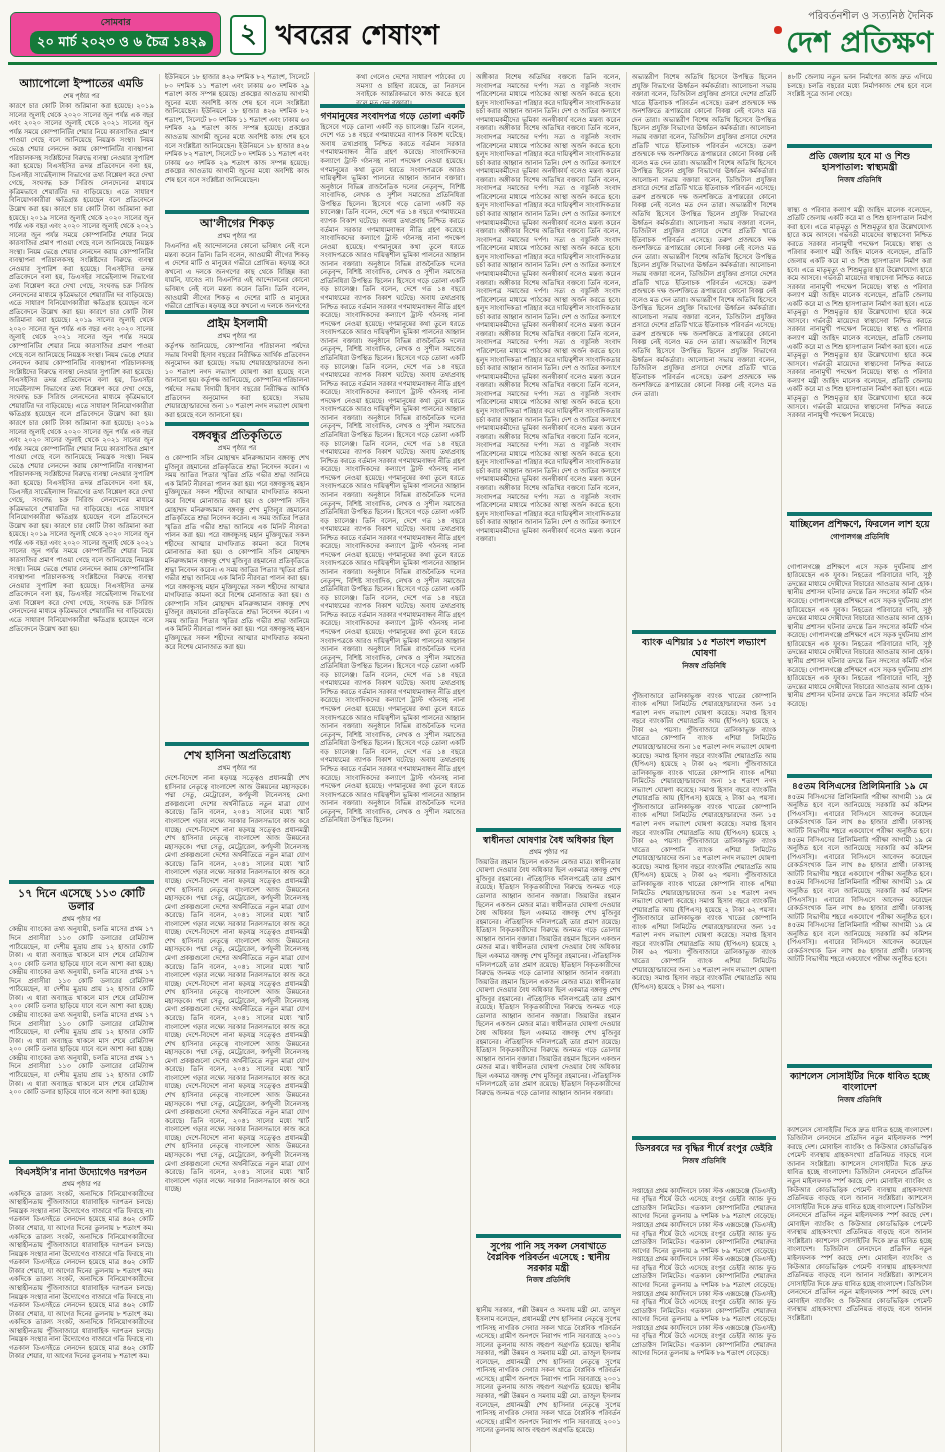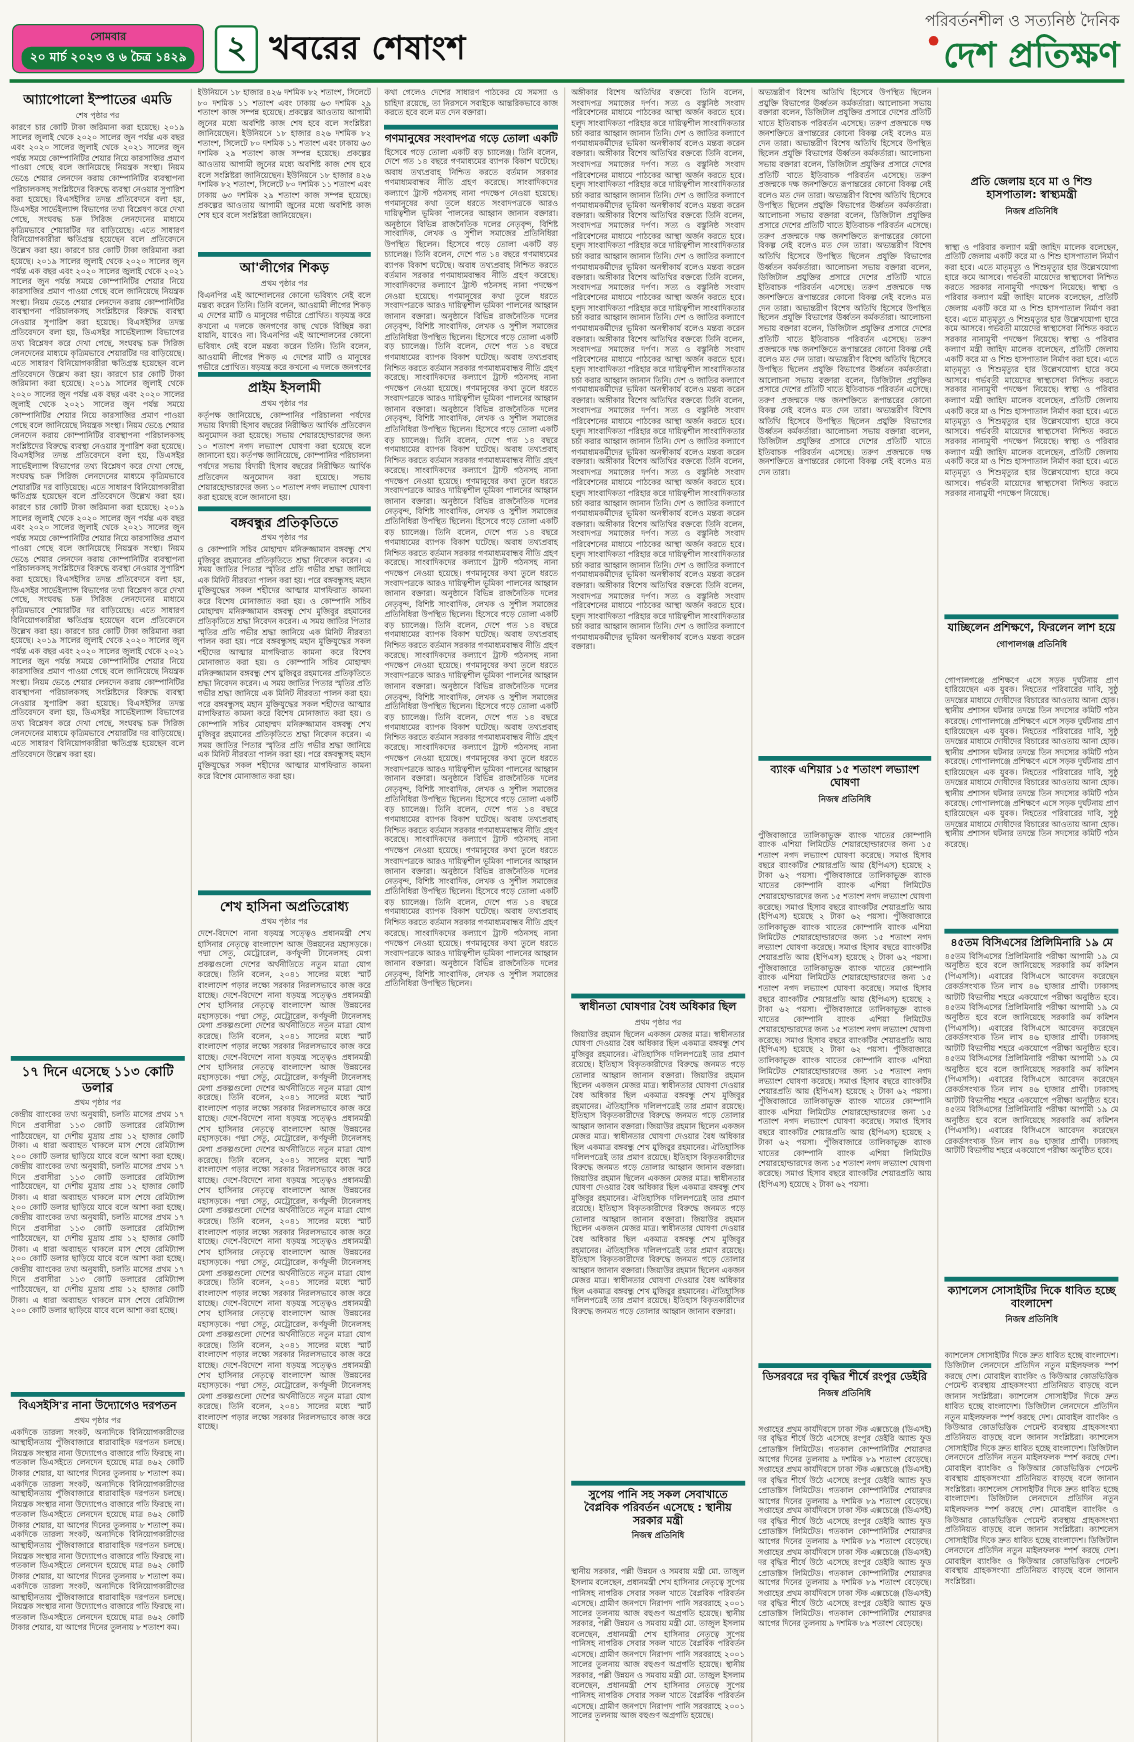--- a/index.html
+++ b/index.html
@@ -7,27 +7,27 @@
   html,body{width:945px;height:1452px;overflow:hidden;}
   body{background:#f8f7f2;font-family:"DejaVu Sans",sans-serif;color:#1d1d1d;}
   .page{width:945px;height:1452px;padding:6px 8px 0 8px;display:flex;flex-direction:column;}
 
   
   header{display:flex;justify-content:space-between;align-items:flex-end;
          padding:2px 2px 5px 2px;border-bottom:3px solid var(--accent);}
   .h-left{display:flex;align-items:center;gap:9px;}
   .date-box{border:1px solid var(--accent);border-radius:6px;padding:2px 7px;text-align:center;background:#ec4899;}
   .day{font-size:9px;font-weight:700;color:#123d22;}
-  .date-pill{margin-top:1px;font-size:10px;font-weight:700;color:#fff;background:var(--accent);
-             border-radius:8px;padding:1px 7px;white-space:nowrap;}
+  .date-pill{margin-top:1px;font-size:13px;font-weight:700;color:#fff;background:var(--accent);
+             border-radius:8px;padding:1px 7px;white-space:nowrap;margin-left:12px;}
   .page-num{width:36px;height:40px;border:2px solid var(--accent);border-radius:5px;background:#fff;
             display:flex;align-items:center;justify-content:center;font-size:26px;font-weight:700;color:#0d4a24;}
   .section-title{font-size:27px;font-weight:700;color:#101010;letter-spacing:.5px;line-height:1;}
   .h-right{text-align:right;padding-right:2px;}
-  .tagline{font-size:13px;color:#3c3c3c;margin-bottom:1px;}
+  .tagline{font-size:10px;color:#3c3c3c;margin-bottom:1px;}
   .masthead{font-size:29px;font-weight:700;color:var(--accent);line-height:1;white-space:nowrap;}
   .masthead .flag{display:inline-block;width:8px;height:8px;background:#d42b1e;border-radius:50%;
                   margin-right:4px;vertical-align:18px;}
 
   
   .columns{flex:1;display:flex;margin-top:4px;overflow:hidden;align-items:flex-end;}
   .col{flex:1 1 0;padding:0 5px;border-right:1px solid #cfc9bb;overflow:hidden;}
   .col:last-child{border-right:none;}
   .col:first-child{padding-left:1px;}
 
@@ -97,21 +97,21 @@
           <div class="kicker">প্রথম পৃষ্ঠার পর</div>
           <div class="body">ও কোম্পানি সচিব মোহাম্মদ মনিরুজ্জামান বঙ্গবন্ধু শেখ মুজিবুর রহমানের প্রতিকৃতিতে শ্রদ্ধা নিবেদন করেন। এ সময় জাতির পিতার স্মৃতির প্রতি গভীর শ্রদ্ধা জানিয়ে এক মিনিট নীরবতা পালন করা হয়। পরে বঙ্গবন্ধুসহ মহান মুক্তিযুদ্ধের সকল শহীদের আত্মার মাগফিরাত কামনা করে বিশেষ মোনাজাত করা হয়। ও কোম্পানি সচিব মোহাম্মদ মনিরুজ্জামান বঙ্গবন্ধু শেখ মুজিবুর রহমানের প্রতিকৃতিতে শ্রদ্ধা নিবেদন করেন। এ সময় জাতির পিতার স্মৃতির প্রতি গভীর শ্রদ্ধা জানিয়ে এক মিনিট নীরবতা পালন করা হয়। পরে বঙ্গবন্ধুসহ মহান মুক্তিযুদ্ধের সকল শহীদের আত্মার মাগফিরাত কামনা করে বিশেষ মোনাজাত করা হয়। ও কোম্পানি সচিব মোহাম্মদ মনিরুজ্জামান বঙ্গবন্ধু শেখ মুজিবুর রহমানের প্রতিকৃতিতে শ্রদ্ধা নিবেদন করেন। এ সময় জাতির পিতার স্মৃতির প্রতি গভীর শ্রদ্ধা জানিয়ে এক মিনিট নীরবতা পালন করা হয়। পরে বঙ্গবন্ধুসহ মহান মুক্তিযুদ্ধের সকল শহীদের আত্মার মাগফিরাত কামনা করে বিশেষ মোনাজাত করা হয়। ও কোম্পানি সচিব মোহাম্মদ মনিরুজ্জামান বঙ্গবন্ধু শেখ মুজিবুর রহমানের প্রতিকৃতিতে শ্রদ্ধা নিবেদন করেন। এ সময় জাতির পিতার স্মৃতির প্রতি গভীর শ্রদ্ধা জানিয়ে এক মিনিট নীরবতা পালন করা হয়। পরে বঙ্গবন্ধুসহ মহান মুক্তিযুদ্ধের সকল শহীদের আত্মার মাগফিরাত কামনা করে বিশেষ মোনাজাত করা হয়।</div>
         </article>
         <article class="article titled" style="height: 710px;">
           <div class="headline">শেখ হাসিনা অপ্রতিরোধ্য</div>
           <div class="kicker">প্রথম পৃষ্ঠার পর</div>
           <div class="body">দেশে-বিদেশে নানা ষড়যন্ত্র সত্ত্বেও প্রধানমন্ত্রী শেখ হাসিনার নেতৃত্বে বাংলাদেশ আজ উন্নয়নের মহাসড়কে। পদ্মা সেতু, মেট্রোরেল, কর্ণফুলী টানেলসহ মেগা প্রকল্পগুলো দেশের অর্থনীতিতে নতুন মাত্রা যোগ করেছে। তিনি বলেন, ২০৪১ সালের মধ্যে স্মার্ট বাংলাদেশ গড়ার লক্ষ্যে সরকার নিরলসভাবে কাজ করে যাচ্ছে। দেশে-বিদেশে নানা ষড়যন্ত্র সত্ত্বেও প্রধানমন্ত্রী শেখ হাসিনার নেতৃত্বে বাংলাদেশ আজ উন্নয়নের মহাসড়কে। পদ্মা সেতু, মেট্রোরেল, কর্ণফুলী টানেলসহ মেগা প্রকল্পগুলো দেশের অর্থনীতিতে নতুন মাত্রা যোগ করেছে। তিনি বলেন, ২০৪১ সালের মধ্যে স্মার্ট বাংলাদেশ গড়ার লক্ষ্যে সরকার নিরলসভাবে কাজ করে যাচ্ছে। দেশে-বিদেশে নানা ষড়যন্ত্র সত্ত্বেও প্রধানমন্ত্রী শেখ হাসিনার নেতৃত্বে বাংলাদেশ আজ উন্নয়নের মহাসড়কে। পদ্মা সেতু, মেট্রোরেল, কর্ণফুলী টানেলসহ মেগা প্রকল্পগুলো দেশের অর্থনীতিতে নতুন মাত্রা যোগ করেছে। তিনি বলেন, ২০৪১ সালের মধ্যে স্মার্ট বাংলাদেশ গড়ার লক্ষ্যে সরকার নিরলসভাবে কাজ করে যাচ্ছে। দেশে-বিদেশে নানা ষড়যন্ত্র সত্ত্বেও প্রধানমন্ত্রী শেখ হাসিনার নেতৃত্বে বাংলাদেশ আজ উন্নয়নের মহাসড়কে। পদ্মা সেতু, মেট্রোরেল, কর্ণফুলী টানেলসহ মেগা প্রকল্পগুলো দেশের অর্থনীতিতে নতুন মাত্রা যোগ করেছে। তিনি বলেন, ২০৪১ সালের মধ্যে স্মার্ট বাংলাদেশ গড়ার লক্ষ্যে সরকার নিরলসভাবে কাজ করে যাচ্ছে। দেশে-বিদেশে নানা ষড়যন্ত্র সত্ত্বেও প্রধানমন্ত্রী শেখ হাসিনার নেতৃত্বে বাংলাদেশ আজ উন্নয়নের মহাসড়কে। পদ্মা সেতু, মেট্রোরেল, কর্ণফুলী টানেলসহ মেগা প্রকল্পগুলো দেশের অর্থনীতিতে নতুন মাত্রা যোগ করেছে। তিনি বলেন, ২০৪১ সালের মধ্যে স্মার্ট বাংলাদেশ গড়ার লক্ষ্যে সরকার নিরলসভাবে কাজ করে যাচ্ছে। দেশে-বিদেশে নানা ষড়যন্ত্র সত্ত্বেও প্রধানমন্ত্রী শেখ হাসিনার নেতৃত্বে বাংলাদেশ আজ উন্নয়নের মহাসড়কে। পদ্মা সেতু, মেট্রোরেল, কর্ণফুলী টানেলসহ মেগা প্রকল্পগুলো দেশের অর্থনীতিতে নতুন মাত্রা যোগ করেছে। তিনি বলেন, ২০৪১ সালের মধ্যে স্মার্ট বাংলাদেশ গড়ার লক্ষ্যে সরকার নিরলসভাবে কাজ করে যাচ্ছে। দেশে-বিদেশে নানা ষড়যন্ত্র সত্ত্বেও প্রধানমন্ত্রী শেখ হাসিনার নেতৃত্বে বাংলাদেশ আজ উন্নয়নের মহাসড়কে। পদ্মা সেতু, মেট্রোরেল, কর্ণফুলী টানেলসহ মেগা প্রকল্পগুলো দেশের অর্থনীতিতে নতুন মাত্রা যোগ করেছে। তিনি বলেন, ২০৪১ সালের মধ্যে স্মার্ট বাংলাদেশ গড়ার লক্ষ্যে সরকার নিরলসভাবে কাজ করে যাচ্ছে। দেশে-বিদেশে নানা ষড়যন্ত্র সত্ত্বেও প্রধানমন্ত্রী শেখ হাসিনার নেতৃত্বে বাংলাদেশ আজ উন্নয়নের মহাসড়কে। পদ্মা সেতু, মেট্রোরেল, কর্ণফুলী টানেলসহ মেগা প্রকল্পগুলো দেশের অর্থনীতিতে নতুন মাত্রা যোগ করেছে। তিনি বলেন, ২০৪১ সালের মধ্যে স্মার্ট বাংলাদেশ গড়ার লক্ষ্যে সরকার নিরলসভাবে কাজ করে যাচ্ছে।</div>
         </article>
       </div>
       <div class="col">
-        <article class="article" style="height: 32px;">
+        <article class="article" style="height: 32px; margin-left: 36px;">
           <div class="body">কথা গেলেও দেশের সাধারণ পাঠকের যে সমস্যা ও চাহিদা রয়েছে, তা নিরসনে সবাইকে আন্তরিকভাবে কাজ করতে হবে বলে মত দেন বক্তারা।</div>
         </article>
         <article class="article titled" style="height: 1348px;">
           <div class="headline sm">গণমানুষের সংবাদপত্র গড়ে তোলা একটি</div>
           <div class="body">হিসেবে গড়ে তোলা একটি বড় চ্যালেঞ্জ। তিনি বলেন, দেশে গত ১৪ বছরে গণমাধ্যমের ব্যাপক বিকাশ ঘটেছে। অবাধ তথ্যপ্রবাহ নিশ্চিত করতে বর্তমান সরকার গণমাধ্যমবান্ধব নীতি গ্রহণ করেছে। সাংবাদিকদের কল্যাণে ট্রাস্ট গঠনসহ নানা পদক্ষেপ নেওয়া হয়েছে। গণমানুষের কথা তুলে ধরতে সংবাদপত্রকে আরও দায়িত্বশীল ভূমিকা পালনের আহ্বান জানান বক্তারা। অনুষ্ঠানে বিভিন্ন রাজনৈতিক দলের নেতৃবৃন্দ, বিশিষ্ট সাংবাদিক, লেখক ও সুশীল সমাজের প্রতিনিধিরা উপস্থিত ছিলেন। হিসেবে গড়ে তোলা একটি বড় চ্যালেঞ্জ। তিনি বলেন, দেশে গত ১৪ বছরে গণমাধ্যমের ব্যাপক বিকাশ ঘটেছে। অবাধ তথ্যপ্রবাহ নিশ্চিত করতে বর্তমান সরকার গণমাধ্যমবান্ধব নীতি গ্রহণ করেছে। সাংবাদিকদের কল্যাণে ট্রাস্ট গঠনসহ নানা পদক্ষেপ নেওয়া হয়েছে। গণমানুষের কথা তুলে ধরতে সংবাদপত্রকে আরও দায়িত্বশীল ভূমিকা পালনের আহ্বান জানান বক্তারা। অনুষ্ঠানে বিভিন্ন রাজনৈতিক দলের নেতৃবৃন্দ, বিশিষ্ট সাংবাদিক, লেখক ও সুশীল সমাজের প্রতিনিধিরা উপস্থিত ছিলেন। হিসেবে গড়ে তোলা একটি বড় চ্যালেঞ্জ। তিনি বলেন, দেশে গত ১৪ বছরে গণমাধ্যমের ব্যাপক বিকাশ ঘটেছে। অবাধ তথ্যপ্রবাহ নিশ্চিত করতে বর্তমান সরকার গণমাধ্যমবান্ধব নীতি গ্রহণ করেছে। সাংবাদিকদের কল্যাণে ট্রাস্ট গঠনসহ নানা পদক্ষেপ নেওয়া হয়েছে। গণমানুষের কথা তুলে ধরতে সংবাদপত্রকে আরও দায়িত্বশীল ভূমিকা পালনের আহ্বান জানান বক্তারা। অনুষ্ঠানে বিভিন্ন রাজনৈতিক দলের নেতৃবৃন্দ, বিশিষ্ট সাংবাদিক, লেখক ও সুশীল সমাজের প্রতিনিধিরা উপস্থিত ছিলেন। হিসেবে গড়ে তোলা একটি বড় চ্যালেঞ্জ। তিনি বলেন, দেশে গত ১৪ বছরে গণমাধ্যমের ব্যাপক বিকাশ ঘটেছে। অবাধ তথ্যপ্রবাহ নিশ্চিত করতে বর্তমান সরকার গণমাধ্যমবান্ধব নীতি গ্রহণ করেছে। সাংবাদিকদের কল্যাণে ট্রাস্ট গঠনসহ নানা পদক্ষেপ নেওয়া হয়েছে। গণমানুষের কথা তুলে ধরতে সংবাদপত্রকে আরও দায়িত্বশীল ভূমিকা পালনের আহ্বান জানান বক্তারা। অনুষ্ঠানে বিভিন্ন রাজনৈতিক দলের নেতৃবৃন্দ, বিশিষ্ট সাংবাদিক, লেখক ও সুশীল সমাজের প্রতিনিধিরা উপস্থিত ছিলেন। হিসেবে গড়ে তোলা একটি বড় চ্যালেঞ্জ। তিনি বলেন, দেশে গত ১৪ বছরে গণমাধ্যমের ব্যাপক বিকাশ ঘটেছে। অবাধ তথ্যপ্রবাহ নিশ্চিত করতে বর্তমান সরকার গণমাধ্যমবান্ধব নীতি গ্রহণ করেছে। সাংবাদিকদের কল্যাণে ট্রাস্ট গঠনসহ নানা পদক্ষেপ নেওয়া হয়েছে। গণমানুষের কথা তুলে ধরতে সংবাদপত্রকে আরও দায়িত্বশীল ভূমিকা পালনের আহ্বান জানান বক্তারা। অনুষ্ঠানে বিভিন্ন রাজনৈতিক দলের নেতৃবৃন্দ, বিশিষ্ট সাংবাদিক, লেখক ও সুশীল সমাজের প্রতিনিধিরা উপস্থিত ছিলেন। হিসেবে গড়ে তোলা একটি বড় চ্যালেঞ্জ। তিনি বলেন, দেশে গত ১৪ বছরে গণমাধ্যমের ব্যাপক বিকাশ ঘটেছে। অবাধ তথ্যপ্রবাহ নিশ্চিত করতে বর্তমান সরকার গণমাধ্যমবান্ধব নীতি গ্রহণ করেছে। সাংবাদিকদের কল্যাণে ট্রাস্ট গঠনসহ নানা পদক্ষেপ নেওয়া হয়েছে। গণমানুষের কথা তুলে ধরতে সংবাদপত্রকে আরও দায়িত্বশীল ভূমিকা পালনের আহ্বান জানান বক্তারা। অনুষ্ঠানে বিভিন্ন রাজনৈতিক দলের নেতৃবৃন্দ, বিশিষ্ট সাংবাদিক, লেখক ও সুশীল সমাজের প্রতিনিধিরা উপস্থিত ছিলেন। হিসেবে গড়ে তোলা একটি বড় চ্যালেঞ্জ। তিনি বলেন, দেশে গত ১৪ বছরে গণমাধ্যমের ব্যাপক বিকাশ ঘটেছে। অবাধ তথ্যপ্রবাহ নিশ্চিত করতে বর্তমান সরকার গণমাধ্যমবান্ধব নীতি গ্রহণ করেছে। সাংবাদিকদের কল্যাণে ট্রাস্ট গঠনসহ নানা পদক্ষেপ নেওয়া হয়েছে। গণমানুষের কথা তুলে ধরতে সংবাদপত্রকে আরও দায়িত্বশীল ভূমিকা পালনের আহ্বান জানান বক্তারা। অনুষ্ঠানে বিভিন্ন রাজনৈতিক দলের নেতৃবৃন্দ, বিশিষ্ট সাংবাদিক, লেখক ও সুশীল সমাজের প্রতিনিধিরা উপস্থিত ছিলেন। হিসেবে গড়ে তোলা একটি বড় চ্যালেঞ্জ। তিনি বলেন, দেশে গত ১৪ বছরে গণমাধ্যমের ব্যাপক বিকাশ ঘটেছে। অবাধ তথ্যপ্রবাহ নিশ্চিত করতে বর্তমান সরকার গণমাধ্যমবান্ধব নীতি গ্রহণ করেছে। সাংবাদিকদের কল্যাণে ট্রাস্ট গঠনসহ নানা পদক্ষেপ নেওয়া হয়েছে। গণমানুষের কথা তুলে ধরতে সংবাদপত্রকে আরও দায়িত্বশীল ভূমিকা পালনের আহ্বান জানান বক্তারা। অনুষ্ঠানে বিভিন্ন রাজনৈতিক দলের নেতৃবৃন্দ, বিশিষ্ট সাংবাদিক, লেখক ও সুশীল সমাজের প্রতিনিধিরা উপস্থিত ছিলেন। হিসেবে গড়ে তোলা একটি বড় চ্যালেঞ্জ। তিনি বলেন, দেশে গত ১৪ বছরে গণমাধ্যমের ব্যাপক বিকাশ ঘটেছে। অবাধ তথ্যপ্রবাহ নিশ্চিত করতে বর্তমান সরকার গণমাধ্যমবান্ধব নীতি গ্রহণ করেছে। সাংবাদিকদের কল্যাণে ট্রাস্ট গঠনসহ নানা পদক্ষেপ নেওয়া হয়েছে। গণমানুষের কথা তুলে ধরতে সংবাদপত্রকে আরও দায়িত্বশীল ভূমিকা পালনের আহ্বান জানান বক্তারা। অনুষ্ঠানে বিভিন্ন রাজনৈতিক দলের নেতৃবৃন্দ, বিশিষ্ট সাংবাদিক, লেখক ও সুশীল সমাজের প্রতিনিধিরা উপস্থিত ছিলেন।</div>
         </article>
       </div>
       <div class="col">
         <article class="article" style="height: 756px;">
           <div class="body">অঙ্গীকার বিশেষ অতিথির বক্তব্যে তিনি বলেন, সংবাদপত্র সমাজের দর্পণ। সত্য ও বস্তুনিষ্ঠ সংবাদ পরিবেশনের মাধ্যমে পাঠকের আস্থা অর্জন করতে হবে। হলুদ সাংবাদিকতা পরিহার করে দায়িত্বশীল সাংবাদিকতার চর্চা করার আহ্বান জানান তিনি। দেশ ও জাতির কল্যাণে গণমাধ্যমকর্মীদের ভূমিকা অনস্বীকার্য বলেও মন্তব্য করেন বক্তারা। অঙ্গীকার বিশেষ অতিথির বক্তব্যে তিনি বলেন, সংবাদপত্র সমাজের দর্পণ। সত্য ও বস্তুনিষ্ঠ সংবাদ পরিবেশনের মাধ্যমে পাঠকের আস্থা অর্জন করতে হবে। হলুদ সাংবাদিকতা পরিহার করে দায়িত্বশীল সাংবাদিকতার চর্চা করার আহ্বান জানান তিনি। দেশ ও জাতির কল্যাণে গণমাধ্যমকর্মীদের ভূমিকা অনস্বীকার্য বলেও মন্তব্য করেন বক্তারা। অঙ্গীকার বিশেষ অতিথির বক্তব্যে তিনি বলেন, সংবাদপত্র সমাজের দর্পণ। সত্য ও বস্তুনিষ্ঠ সংবাদ পরিবেশনের মাধ্যমে পাঠকের আস্থা অর্জন করতে হবে। হলুদ সাংবাদিকতা পরিহার করে দায়িত্বশীল সাংবাদিকতার চর্চা করার আহ্বান জানান তিনি। দেশ ও জাতির কল্যাণে গণমাধ্যমকর্মীদের ভূমিকা অনস্বীকার্য বলেও মন্তব্য করেন বক্তারা। অঙ্গীকার বিশেষ অতিথির বক্তব্যে তিনি বলেন, সংবাদপত্র সমাজের দর্পণ। সত্য ও বস্তুনিষ্ঠ সংবাদ পরিবেশনের মাধ্যমে পাঠকের আস্থা অর্জন করতে হবে। হলুদ সাংবাদিকতা পরিহার করে দায়িত্বশীল সাংবাদিকতার চর্চা করার আহ্বান জানান তিনি। দেশ ও জাতির কল্যাণে গণমাধ্যমকর্মীদের ভূমিকা অনস্বীকার্য বলেও মন্তব্য করেন বক্তারা। অঙ্গীকার বিশেষ অতিথির বক্তব্যে তিনি বলেন, সংবাদপত্র সমাজের দর্পণ। সত্য ও বস্তুনিষ্ঠ সংবাদ পরিবেশনের মাধ্যমে পাঠকের আস্থা অর্জন করতে হবে। হলুদ সাংবাদিকতা পরিহার করে দায়িত্বশীল সাংবাদিকতার চর্চা করার আহ্বান জানান তিনি। দেশ ও জাতির কল্যাণে গণমাধ্যমকর্মীদের ভূমিকা অনস্বীকার্য বলেও মন্তব্য করেন বক্তারা। অঙ্গীকার বিশেষ অতিথির বক্তব্যে তিনি বলেন, সংবাদপত্র সমাজের দর্পণ। সত্য ও বস্তুনিষ্ঠ সংবাদ পরিবেশনের মাধ্যমে পাঠকের আস্থা অর্জন করতে হবে। হলুদ সাংবাদিকতা পরিহার করে দায়িত্বশীল সাংবাদিকতার চর্চা করার আহ্বান জানান তিনি। দেশ ও জাতির কল্যাণে গণমাধ্যমকর্মীদের ভূমিকা অনস্বীকার্য বলেও মন্তব্য করেন বক্তারা। অঙ্গীকার বিশেষ অতিথির বক্তব্যে তিনি বলেন, সংবাদপত্র সমাজের দর্পণ। সত্য ও বস্তুনিষ্ঠ সংবাদ পরিবেশনের মাধ্যমে পাঠকের আস্থা অর্জন করতে হবে। হলুদ সাংবাদিকতা পরিহার করে দায়িত্বশীল সাংবাদিকতার চর্চা করার আহ্বান জানান তিনি। দেশ ও জাতির কল্যাণে গণমাধ্যমকর্মীদের ভূমিকা অনস্বীকার্য বলেও মন্তব্য করেন বক্তারা। অঙ্গীকার বিশেষ অতিথির বক্তব্যে তিনি বলেন, সংবাদপত্র সমাজের দর্পণ। সত্য ও বস্তুনিষ্ঠ সংবাদ পরিবেশনের মাধ্যমে পাঠকের আস্থা অর্জন করতে হবে। হলুদ সাংবাদিকতা পরিহার করে দায়িত্বশীল সাংবাদিকতার চর্চা করার আহ্বান জানান তিনি। দেশ ও জাতির কল্যাণে গণমাধ্যমকর্মীদের ভূমিকা অনস্বীকার্য বলেও মন্তব্য করেন বক্তারা। অঙ্গীকার বিশেষ অতিথির বক্তব্যে তিনি বলেন, সংবাদপত্র সমাজের দর্পণ। সত্য ও বস্তুনিষ্ঠ সংবাদ পরিবেশনের মাধ্যমে পাঠকের আস্থা অর্জন করতে হবে। হলুদ সাংবাদিকতা পরিহার করে দায়িত্বশীল সাংবাদিকতার চর্চা করার আহ্বান জানান তিনি। দেশ ও জাতির কল্যাণে গণমাধ্যমকর্মীদের ভূমিকা অনস্বীকার্য বলেও মন্তব্য করেন বক্তারা।</div>
@@ -136,20 +136,23 @@
           <div class="byline">নিজস্ব প্রতিনিধি</div>
           <div class="body">পুঁজিবাজারে তালিকাভুক্ত ব্যাংক খাতের কোম্পানি ব্যাংক এশিয়া লিমিটেড শেয়ারহোল্ডারদের জন্য ১৫ শতাংশ নগদ লভ্যাংশ ঘোষণা করেছে। সমাপ্ত হিসাব বছরে ব্যাংকটির শেয়ারপ্রতি আয় (ইপিএস) হয়েছে ২ টাকা ৬২ পয়সা। পুঁজিবাজারে তালিকাভুক্ত ব্যাংক খাতের কোম্পানি ব্যাংক এশিয়া লিমিটেড শেয়ারহোল্ডারদের জন্য ১৫ শতাংশ নগদ লভ্যাংশ ঘোষণা করেছে। সমাপ্ত হিসাব বছরে ব্যাংকটির শেয়ারপ্রতি আয় (ইপিএস) হয়েছে ২ টাকা ৬২ পয়সা। পুঁজিবাজারে তালিকাভুক্ত ব্যাংক খাতের কোম্পানি ব্যাংক এশিয়া লিমিটেড শেয়ারহোল্ডারদের জন্য ১৫ শতাংশ নগদ লভ্যাংশ ঘোষণা করেছে। সমাপ্ত হিসাব বছরে ব্যাংকটির শেয়ারপ্রতি আয় (ইপিএস) হয়েছে ২ টাকা ৬২ পয়সা। পুঁজিবাজারে তালিকাভুক্ত ব্যাংক খাতের কোম্পানি ব্যাংক এশিয়া লিমিটেড শেয়ারহোল্ডারদের জন্য ১৫ শতাংশ নগদ লভ্যাংশ ঘোষণা করেছে। সমাপ্ত হিসাব বছরে ব্যাংকটির শেয়ারপ্রতি আয় (ইপিএস) হয়েছে ২ টাকা ৬২ পয়সা। পুঁজিবাজারে তালিকাভুক্ত ব্যাংক খাতের কোম্পানি ব্যাংক এশিয়া লিমিটেড শেয়ারহোল্ডারদের জন্য ১৫ শতাংশ নগদ লভ্যাংশ ঘোষণা করেছে। সমাপ্ত হিসাব বছরে ব্যাংকটির শেয়ারপ্রতি আয় (ইপিএস) হয়েছে ২ টাকা ৬২ পয়সা। পুঁজিবাজারে তালিকাভুক্ত ব্যাংক খাতের কোম্পানি ব্যাংক এশিয়া লিমিটেড শেয়ারহোল্ডারদের জন্য ১৫ শতাংশ নগদ লভ্যাংশ ঘোষণা করেছে। সমাপ্ত হিসাব বছরে ব্যাংকটির শেয়ারপ্রতি আয় (ইপিএস) হয়েছে ২ টাকা ৬২ পয়সা। পুঁজিবাজারে তালিকাভুক্ত ব্যাংক খাতের কোম্পানি ব্যাংক এশিয়া লিমিটেড শেয়ারহোল্ডারদের জন্য ১৫ শতাংশ নগদ লভ্যাংশ ঘোষণা করেছে। সমাপ্ত হিসাব বছরে ব্যাংকটির শেয়ারপ্রতি আয় (ইপিএস) হয়েছে ২ টাকা ৬২ পয়সা। পুঁজিবাজারে তালিকাভুক্ত ব্যাংক খাতের কোম্পানি ব্যাংক এশিয়া লিমিটেড শেয়ারহোল্ডারদের জন্য ১৫ শতাংশ নগদ লভ্যাংশ ঘোষণা করেছে। সমাপ্ত হিসাব বছরে ব্যাংকটির শেয়ারপ্রতি আয় (ইপিএস) হয়েছে ২ টাকা ৬২ পয়সা।</div>
         </article>
         <article class="article titled" style="height: 316px;">
           <div class="headline sm">ডিসরবরে দর বৃদ্ধির শীর্ষে রংপুর ডেইরি</div>
           <div class="byline">নিজস্ব প্রতিনিধি</div>
           <div class="body">সপ্তাহের প্রথম কার্যদিবসে ঢাকা স্টক এক্সচেঞ্জে (ডিএসই) দর বৃদ্ধির শীর্ষে উঠে এসেছে রংপুর ডেইরি অ্যান্ড ফুড প্রোডাক্টস লিমিটেড। গতকাল কোম্পানিটির শেয়ারদর আগের দিনের তুলনায় ৯ দশমিক ৮৯ শতাংশ বেড়েছে। সপ্তাহের প্রথম কার্যদিবসে ঢাকা স্টক এক্সচেঞ্জে (ডিএসই) দর বৃদ্ধির শীর্ষে উঠে এসেছে রংপুর ডেইরি অ্যান্ড ফুড প্রোডাক্টস লিমিটেড। গতকাল কোম্পানিটির শেয়ারদর আগের দিনের তুলনায় ৯ দশমিক ৮৯ শতাংশ বেড়েছে। সপ্তাহের প্রথম কার্যদিবসে ঢাকা স্টক এক্সচেঞ্জে (ডিএসই) দর বৃদ্ধির শীর্ষে উঠে এসেছে রংপুর ডেইরি অ্যান্ড ফুড প্রোডাক্টস লিমিটেড। গতকাল কোম্পানিটির শেয়ারদর আগের দিনের তুলনায় ৯ দশমিক ৮৯ শতাংশ বেড়েছে। সপ্তাহের প্রথম কার্যদিবসে ঢাকা স্টক এক্সচেঞ্জে (ডিএসই) দর বৃদ্ধির শীর্ষে উঠে এসেছে রংপুর ডেইরি অ্যান্ড ফুড প্রোডাক্টস লিমিটেড। গতকাল কোম্পানিটির শেয়ারদর আগের দিনের তুলনায় ৯ দশমিক ৮৯ শতাংশ বেড়েছে। সপ্তাহের প্রথম কার্যদিবসে ঢাকা স্টক এক্সচেঞ্জে (ডিএসই) দর বৃদ্ধির শীর্ষে উঠে এসেছে রংপুর ডেইরি অ্যান্ড ফুড প্রোডাক্টস লিমিটেড। গতকাল কোম্পানিটির শেয়ারদর আগের দিনের তুলনায় ৯ দশমিক ৮৯ শতাংশ বেড়েছে।</div>
         </article>
       </div>
       <div class="col">
+        <article class="article" style="height: 72px;">
+          <div class="body">৪৮টি জেলায় নতুন ভবন নির্মাণের কাজ দ্রুত এগিয়ে চলছে। চলতি বছরের মধ্যে নির্মাণকাজ শেষ হবে বলে সংশ্লিষ্ট সূত্রে জানা গেছে।</div>
+        </article>
         <article class="article titled" style="height: 368px;">
           <div class="headline sm">প্রতি জেলায় হবে মা ও শিশু হাসপাতাল: স্বাস্থ্যমন্ত্রী</div>
           <div class="byline">নিজস্ব প্রতিনিধি</div>
           <div class="body">স্বাস্থ্য ও পরিবার কল্যাণ মন্ত্রী জাহিদ মালেক বলেছেন, প্রতিটি জেলায় একটি করে মা ও শিশু হাসপাতাল নির্মাণ করা হবে। এতে মাতৃমৃত্যু ও শিশুমৃত্যুর হার উল্লেখযোগ্য হারে কমে আসবে। গর্ভবতী মায়েদের স্বাস্থ্যসেবা নিশ্চিত করতে সরকার নানামুখী পদক্ষেপ নিয়েছে। স্বাস্থ্য ও পরিবার কল্যাণ মন্ত্রী জাহিদ মালেক বলেছেন, প্রতিটি জেলায় একটি করে মা ও শিশু হাসপাতাল নির্মাণ করা হবে। এতে মাতৃমৃত্যু ও শিশুমৃত্যুর হার উল্লেখযোগ্য হারে কমে আসবে। গর্ভবতী মায়েদের স্বাস্থ্যসেবা নিশ্চিত করতে সরকার নানামুখী পদক্ষেপ নিয়েছে। স্বাস্থ্য ও পরিবার কল্যাণ মন্ত্রী জাহিদ মালেক বলেছেন, প্রতিটি জেলায় একটি করে মা ও শিশু হাসপাতাল নির্মাণ করা হবে। এতে মাতৃমৃত্যু ও শিশুমৃত্যুর হার উল্লেখযোগ্য হারে কমে আসবে। গর্ভবতী মায়েদের স্বাস্থ্যসেবা নিশ্চিত করতে সরকার নানামুখী পদক্ষেপ নিয়েছে। স্বাস্থ্য ও পরিবার কল্যাণ মন্ত্রী জাহিদ মালেক বলেছেন, প্রতিটি জেলায় একটি করে মা ও শিশু হাসপাতাল নির্মাণ করা হবে। এতে মাতৃমৃত্যু ও শিশুমৃত্যুর হার উল্লেখযোগ্য হারে কমে আসবে। গর্ভবতী মায়েদের স্বাস্থ্যসেবা নিশ্চিত করতে সরকার নানামুখী পদক্ষেপ নিয়েছে। স্বাস্থ্য ও পরিবার কল্যাণ মন্ত্রী জাহিদ মালেক বলেছেন, প্রতিটি জেলায় একটি করে মা ও শিশু হাসপাতাল নির্মাণ করা হবে। এতে মাতৃমৃত্যু ও শিশুমৃত্যুর হার উল্লেখযোগ্য হারে কমে আসবে। গর্ভবতী মায়েদের স্বাস্থ্যসেবা নিশ্চিত করতে সরকার নানামুখী পদক্ষেপ নিয়েছে।</div>
         </article>
         <article class="article titled" style="height: 262px;">
           <div class="headline sm">যাচ্ছিলেন প্রশিক্ষণে, ফিরলেন লাশ হয়ে</div>
           <div class="byline">গোপালগঞ্জ প্রতিনিধি</div>
           <div class="body">গোপালগঞ্জে প্রশিক্ষণে এসে সড়ক দুর্ঘটনায় প্রাণ হারিয়েছেন এক যুবক। নিহতের পরিবারের দাবি, সুষ্ঠু তদন্তের মাধ্যমে দোষীদের বিচারের আওতায় আনা হোক। স্থানীয় প্রশাসন ঘটনার তদন্তে তিন সদস্যের কমিটি গঠন করেছে। গোপালগঞ্জে প্রশিক্ষণে এসে সড়ক দুর্ঘটনায় প্রাণ হারিয়েছেন এক যুবক। নিহতের পরিবারের দাবি, সুষ্ঠু তদন্তের মাধ্যমে দোষীদের বিচারের আওতায় আনা হোক। স্থানীয় প্রশাসন ঘটনার তদন্তে তিন সদস্যের কমিটি গঠন করেছে। গোপালগঞ্জে প্রশিক্ষণে এসে সড়ক দুর্ঘটনায় প্রাণ হারিয়েছেন এক যুবক। নিহতের পরিবারের দাবি, সুষ্ঠু তদন্তের মাধ্যমে দোষীদের বিচারের আওতায় আনা হোক। স্থানীয় প্রশাসন ঘটনার তদন্তে তিন সদস্যের কমিটি গঠন করেছে। গোপালগঞ্জে প্রশিক্ষণে এসে সড়ক দুর্ঘটনায় প্রাণ হারিয়েছেন এক যুবক। নিহতের পরিবারের দাবি, সুষ্ঠু তদন্তের মাধ্যমে দোষীদের বিচারের আওতায় আনা হোক। স্থানীয় প্রশাসন ঘটনার তদন্তে তিন সদস্যের কমিটি গঠন করেছে।</div>
         </article>

